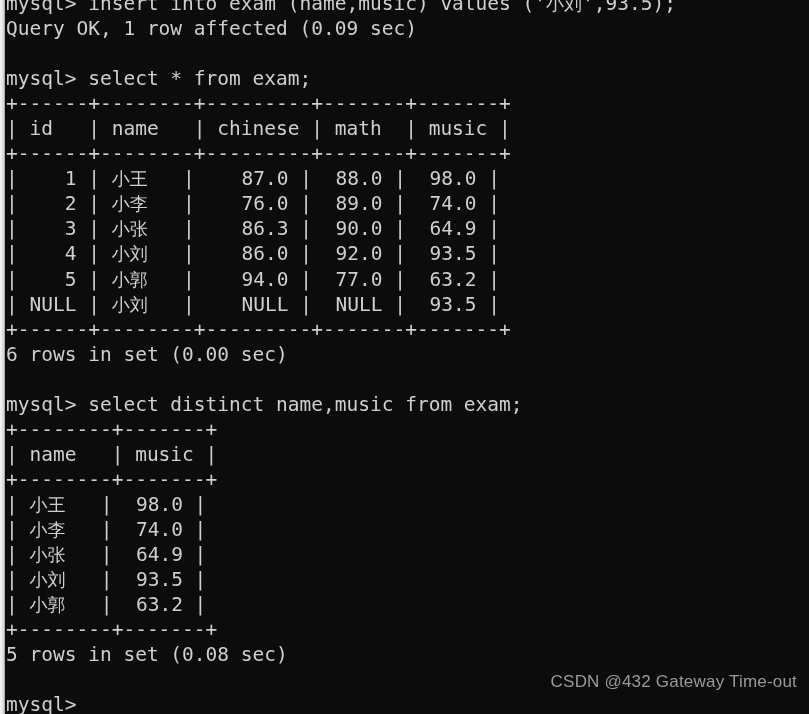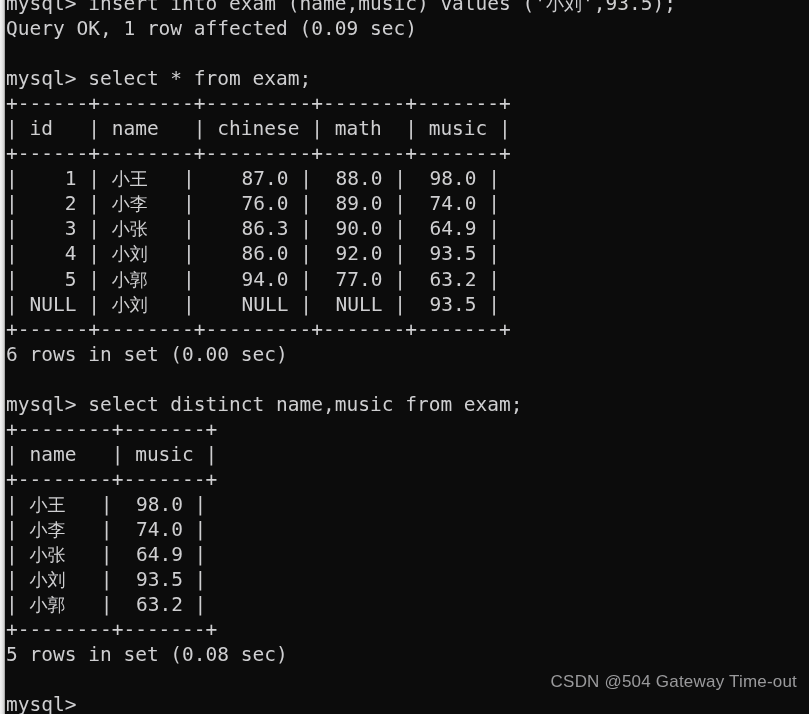--- a/index.html
+++ b/index.html
@@ -68,13 +68,13 @@
 </style>
 </head>
 <body>
 
 <div id="terminal">
   <div id="console"><div class="line">mysql&gt; insert into exam (name,music) values ('<span class="cjk">小刘</span>',93.5);</div><div class="line">Query OK, 1 row affected (0.09 sec)</div><div class="line"></div><div class="line">mysql&gt; select * from exam;</div><div class="line">+------+--------+---------+-------+-------+</div><div class="line">| id   | name   | chinese | math  | music |</div><div class="line">+------+--------+---------+-------+-------+</div><div class="line">|    1 | <span class="cjk">小王</span>   |    87.0 |  88.0 |  98.0 |</div><div class="line">|    2 | <span class="cjk">小李</span>   |    76.0 |  89.0 |  74.0 |</div><div class="line">|    3 | <span class="cjk">小张</span>   |    86.3 |  90.0 |  64.9 |</div><div class="line">|    4 | <span class="cjk">小刘</span>   |    86.0 |  92.0 |  93.5 |</div><div class="line">|    5 | <span class="cjk">小郭</span>   |    94.0 |  77.0 |  63.2 |</div><div class="line">| NULL | <span class="cjk">小刘</span>   |    NULL |  NULL |  93.5 |</div><div class="line">+------+--------+---------+-------+-------+</div><div class="line">6 rows in set (0.00 sec)</div><div class="line"></div><div class="line">mysql&gt; select distinct name,music from exam;</div><div class="line">+--------+-------+</div><div class="line">| name   | music |</div><div class="line">+--------+-------+</div><div class="line">| <span class="cjk">小王</span>   |  98.0 |</div><div class="line">| <span class="cjk">小李</span>   |  74.0 |</div><div class="line">| <span class="cjk">小张</span>   |  64.9 |</div><div class="line">| <span class="cjk">小刘</span>   |  93.5 |</div><div class="line">| <span class="cjk">小郭</span>   |  63.2 |</div><div class="line">+--------+-------+</div><div class="line">5 rows in set (0.08 sec)</div><div class="line"></div><div class="line">mysql&gt;</div></div>
 </div>
 
 <div id="left-gutter"></div>
 
-<div id="watermark">CSDN @504 Gateway Time-out</div>
+<div id="watermark">CSDN @432 Gateway Time-out</div>
 
 </body></html>

